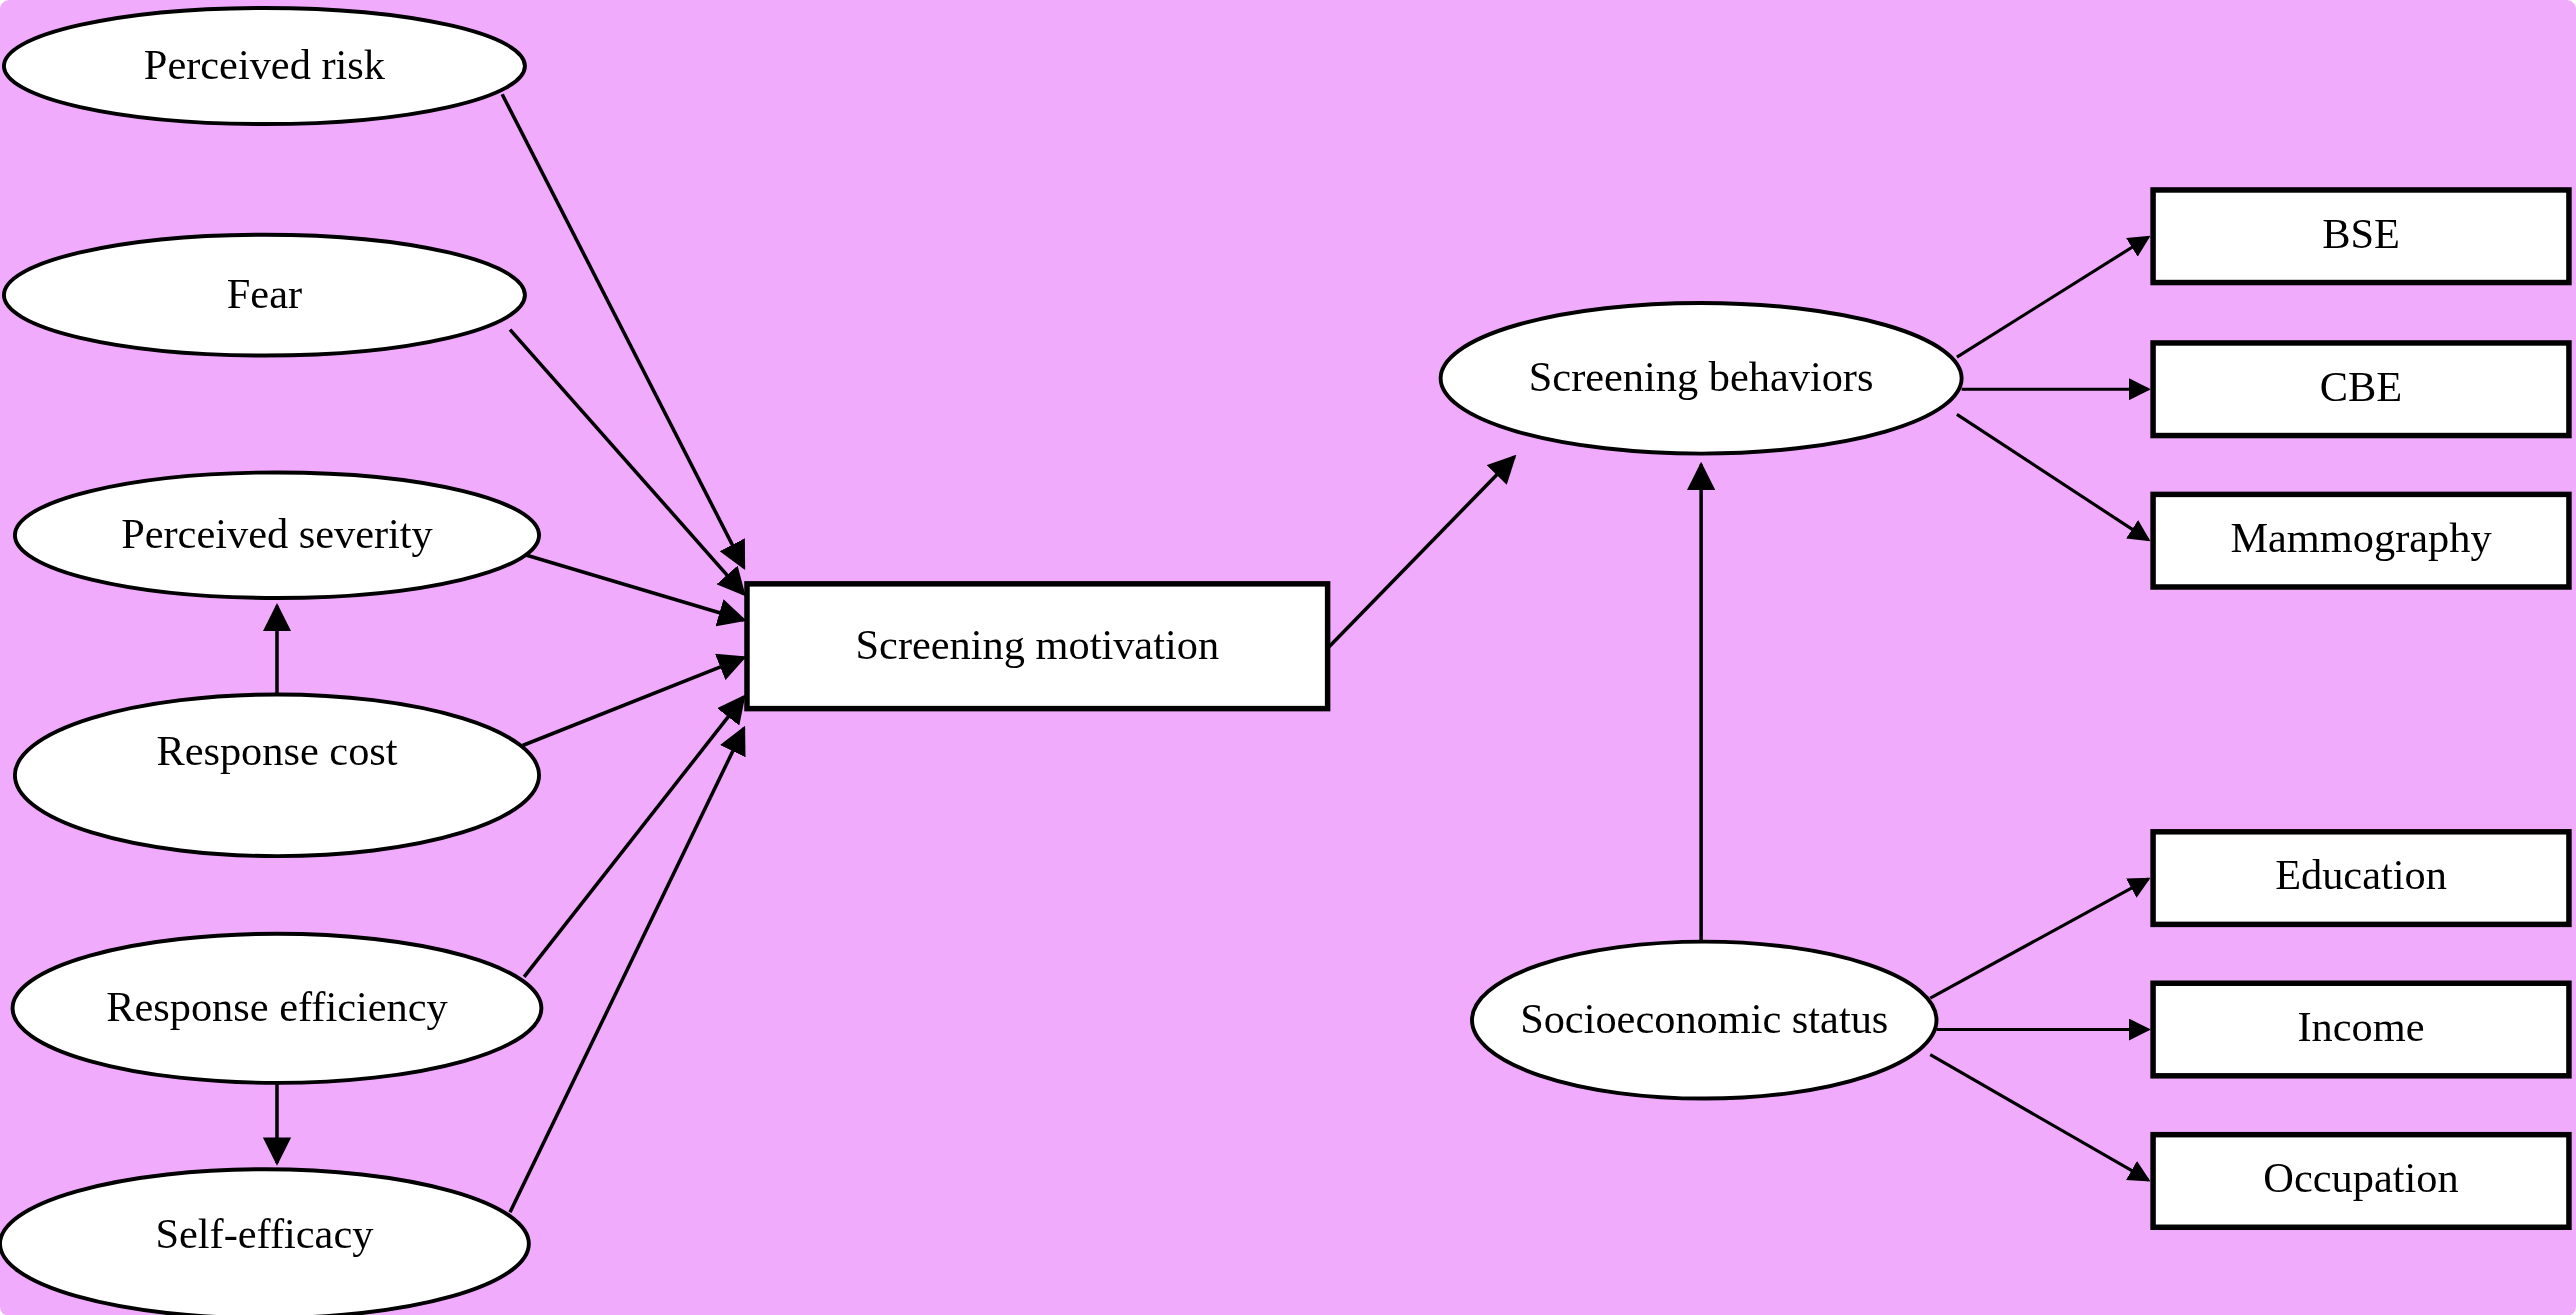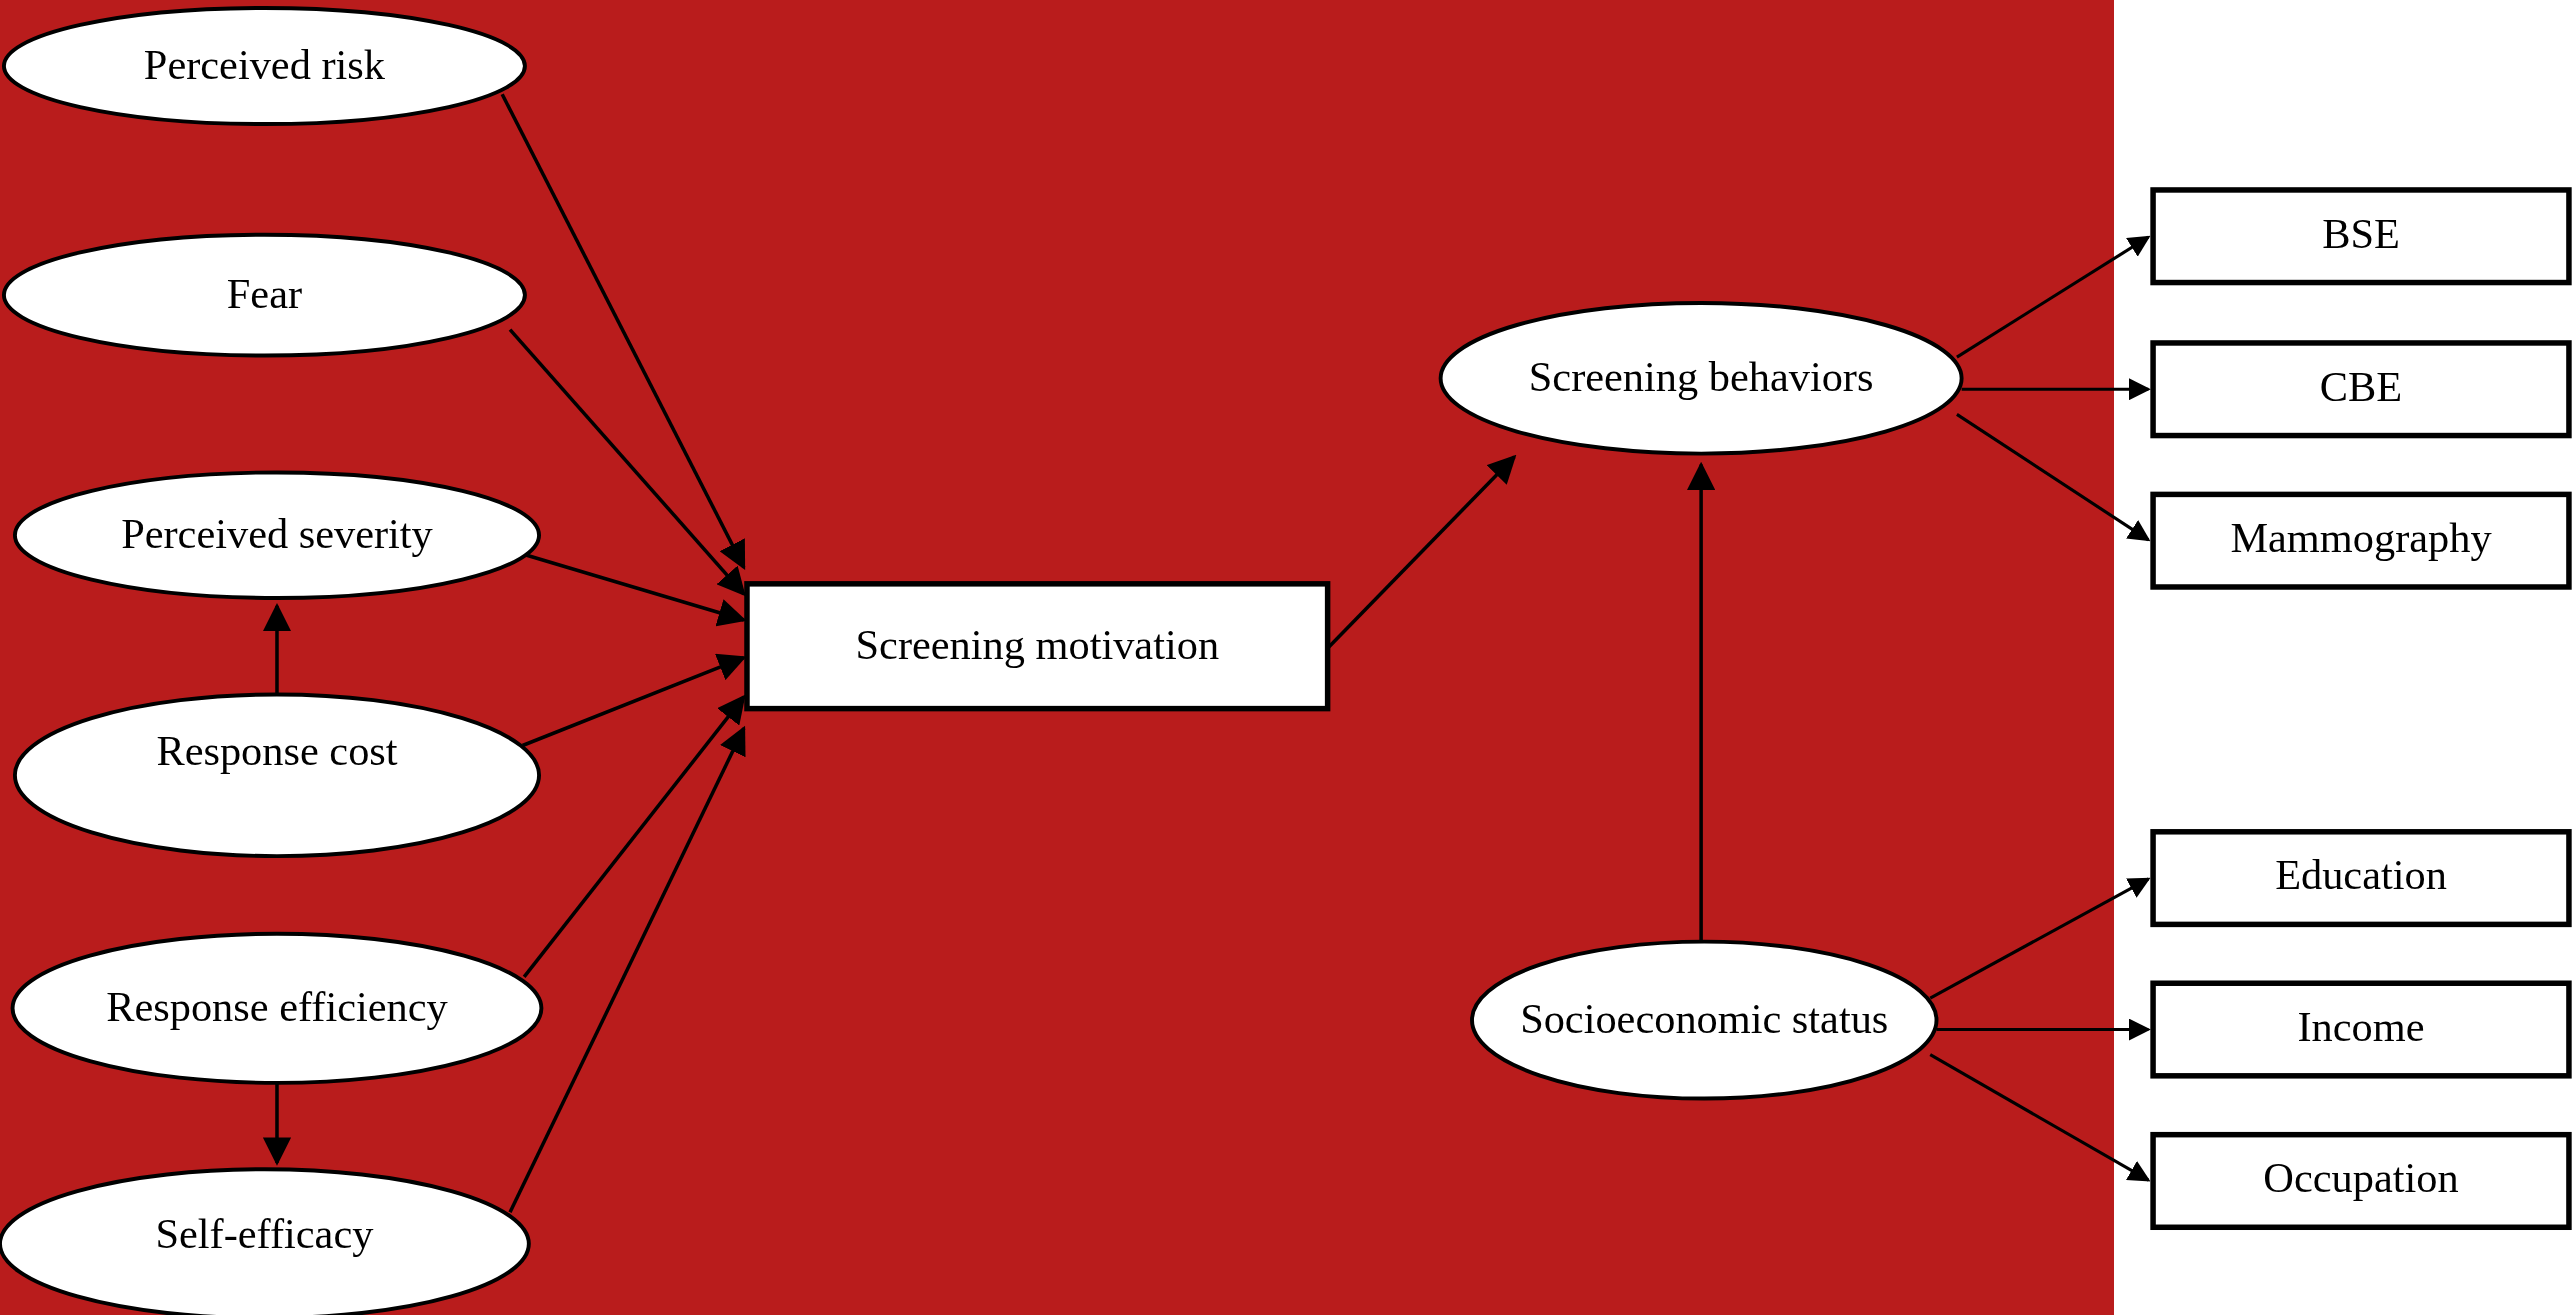--- a/index.html
+++ b/index.html
@@ -9,23 +9,24 @@
     background: #ffffff;
   }
   body {
     width: 2576px;
     height: 1316px;
     overflow: hidden;
     font-family: "Liberation Serif", "DejaVu Serif", serif;
   }
   #diagram-root {
     position: relative;
-    width: 2114px;
+    width: 2576px;
     height: 1316px;
-    background: #b91c1c;
+    background: #f0abfc;
+    border-radius: 9px;
   }
   svg#model-svg {
     position: absolute;
     top: 0;
     left: 0;
     width: 2576px;
     height: 1316px;
     display: block;
   }
   .node-shape {

